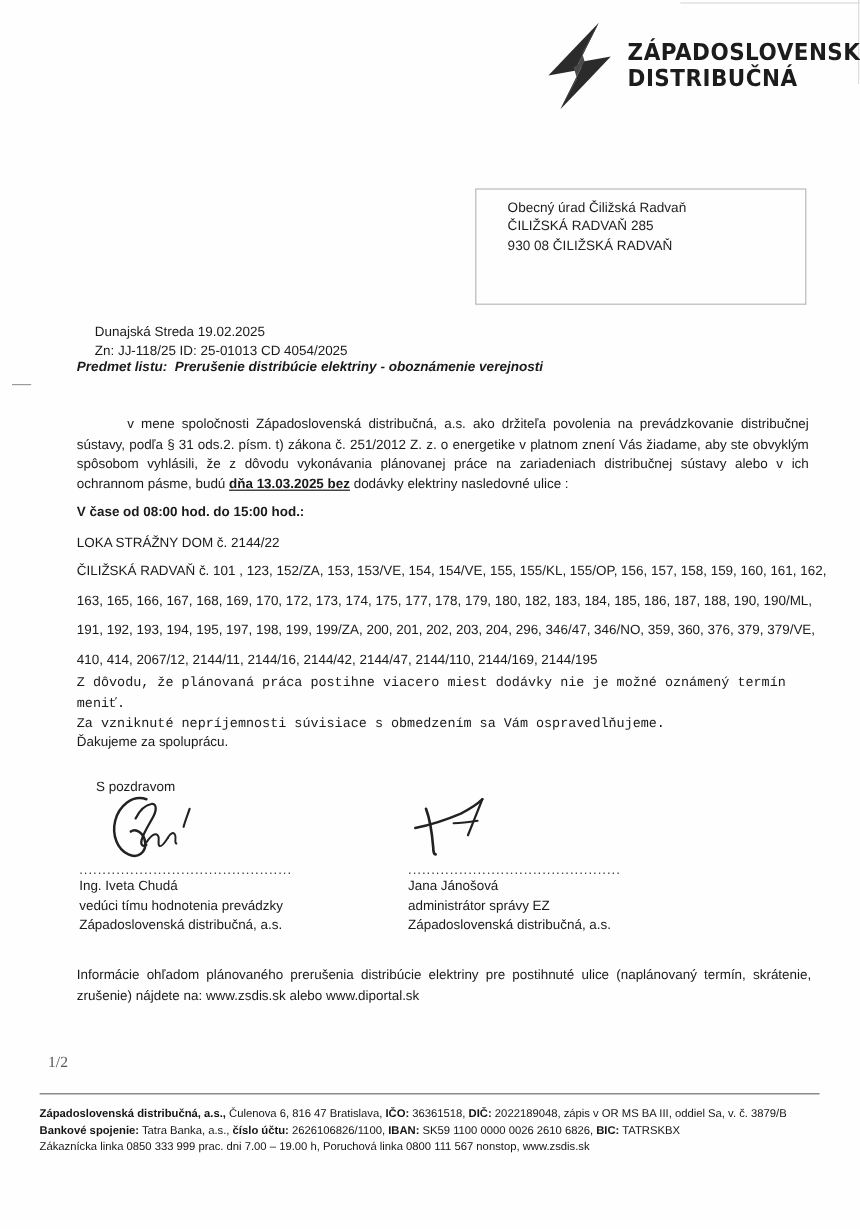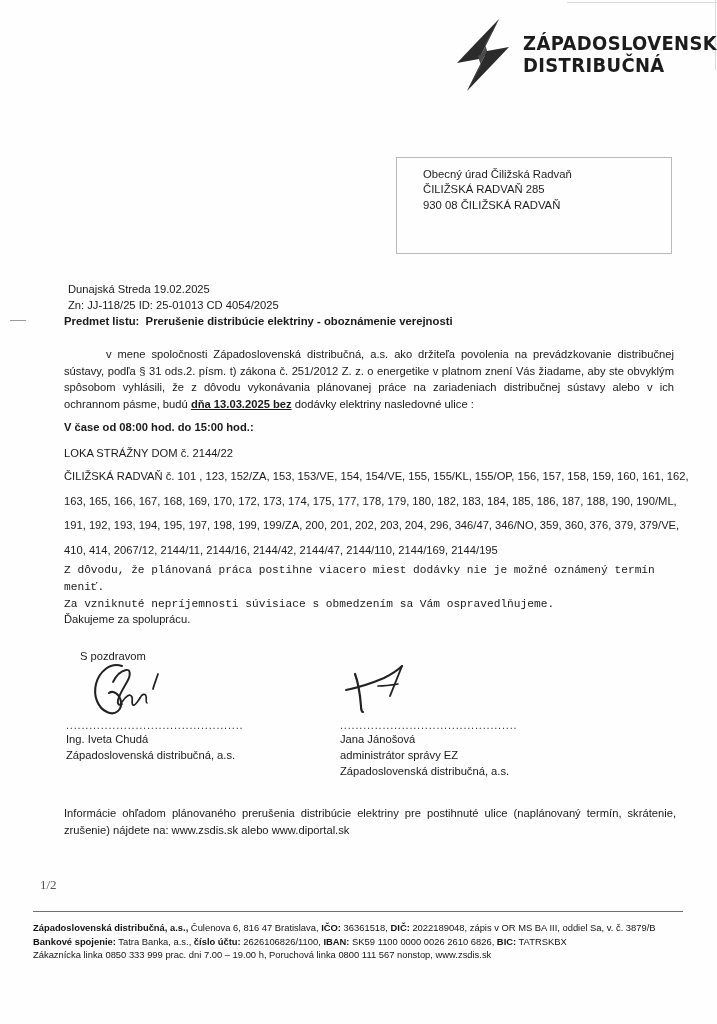--- a/index.html
+++ b/index.html
@@ -84,44 +84,44 @@
   .address-box div {
     font-size: 11.3px;
     line-height: 15.3px;
     color: #1d1d1d;
     white-space: nowrap;
   }
 
   
   .meta {
     position: absolute;
-    left: 68px;
+    left: 79px;
     top: 270px;
     font-size: 11.2px;
     line-height: 15.6px;
     white-space: nowrap;
-    margin-top: 12px;
   }
 
   .margin-mark {
     position: absolute;
     left: 10px;
     top: 320px;
     width: 16px;
     height: 1px;
     background: #9a9a9a;
   }
 
   .subject {
     position: absolute;
     left: 64px;
-    top: 315px;
+    top: 300px;
     font-size: 11.3px;
     font-weight: bold;
     white-space: nowrap;
+    font-style: italic;
   }
 
   .intro {
     position: absolute;
     left: 64px;
     top: 346px;
     width: 610px;
     font-size: 11.2px;
     line-height: 16.6px;
     text-align: justify;
@@ -321,20 +321,21 @@
           <path d="M56,6 C44,2 33,12 30,24 C27,36 32,48 41,52 C49,56 56,50 55,42 C54,34 47,30 43,33" stroke-width="2.1"></path>
           <path d="M47,22 C50,16 55,11 60,10 C64,9 65,14 62,20 C59,26 54,33 52,40 C51,44 53,46 56,44" stroke-width="1.9"></path>
           <path d="M56,42 C60,36 64,33 66,37 C67,40 65,44 67,45 C69,46 72,41 74,38" stroke-width="1.7"></path>
           <path d="M74,38 C76,34 79,33 80,36 C81,39 79,42 81,43" stroke-width="1.6"></path>
           <path d="M92,14 C90,20 88,25 87,29" stroke-width="1.8"></path>
         </g>
       </svg>
     </div>
     <div class="dotline">..............................................</div>
     <div class="nm">Ing. Iveta Chudá</div>
+    <div class="nm">vedúci tímu hodnotenia prevádzky</div>
     <div class="nm">Západoslovenská distribučná, a.s.</div>
   </div>
 
   <div class="sig-col sig-right">
     <div class="sig-ink">
       <svg width="130" height="58" viewBox="0 0 130 58">
         <g fill="none" stroke="#222" stroke-linecap="round" stroke-linejoin="round">
           <path d="M15,14 C18,22 20,34 21,46 C21,50 22,52 23,52" stroke-width="2.2"></path>
           <path d="M6,30 C16,28 30,24 44,18 C52,14 58,10 62,6" stroke-width="2.0"></path>
           <path d="M62,6 C58,16 54,26 50,36" stroke-width="1.9"></path>

